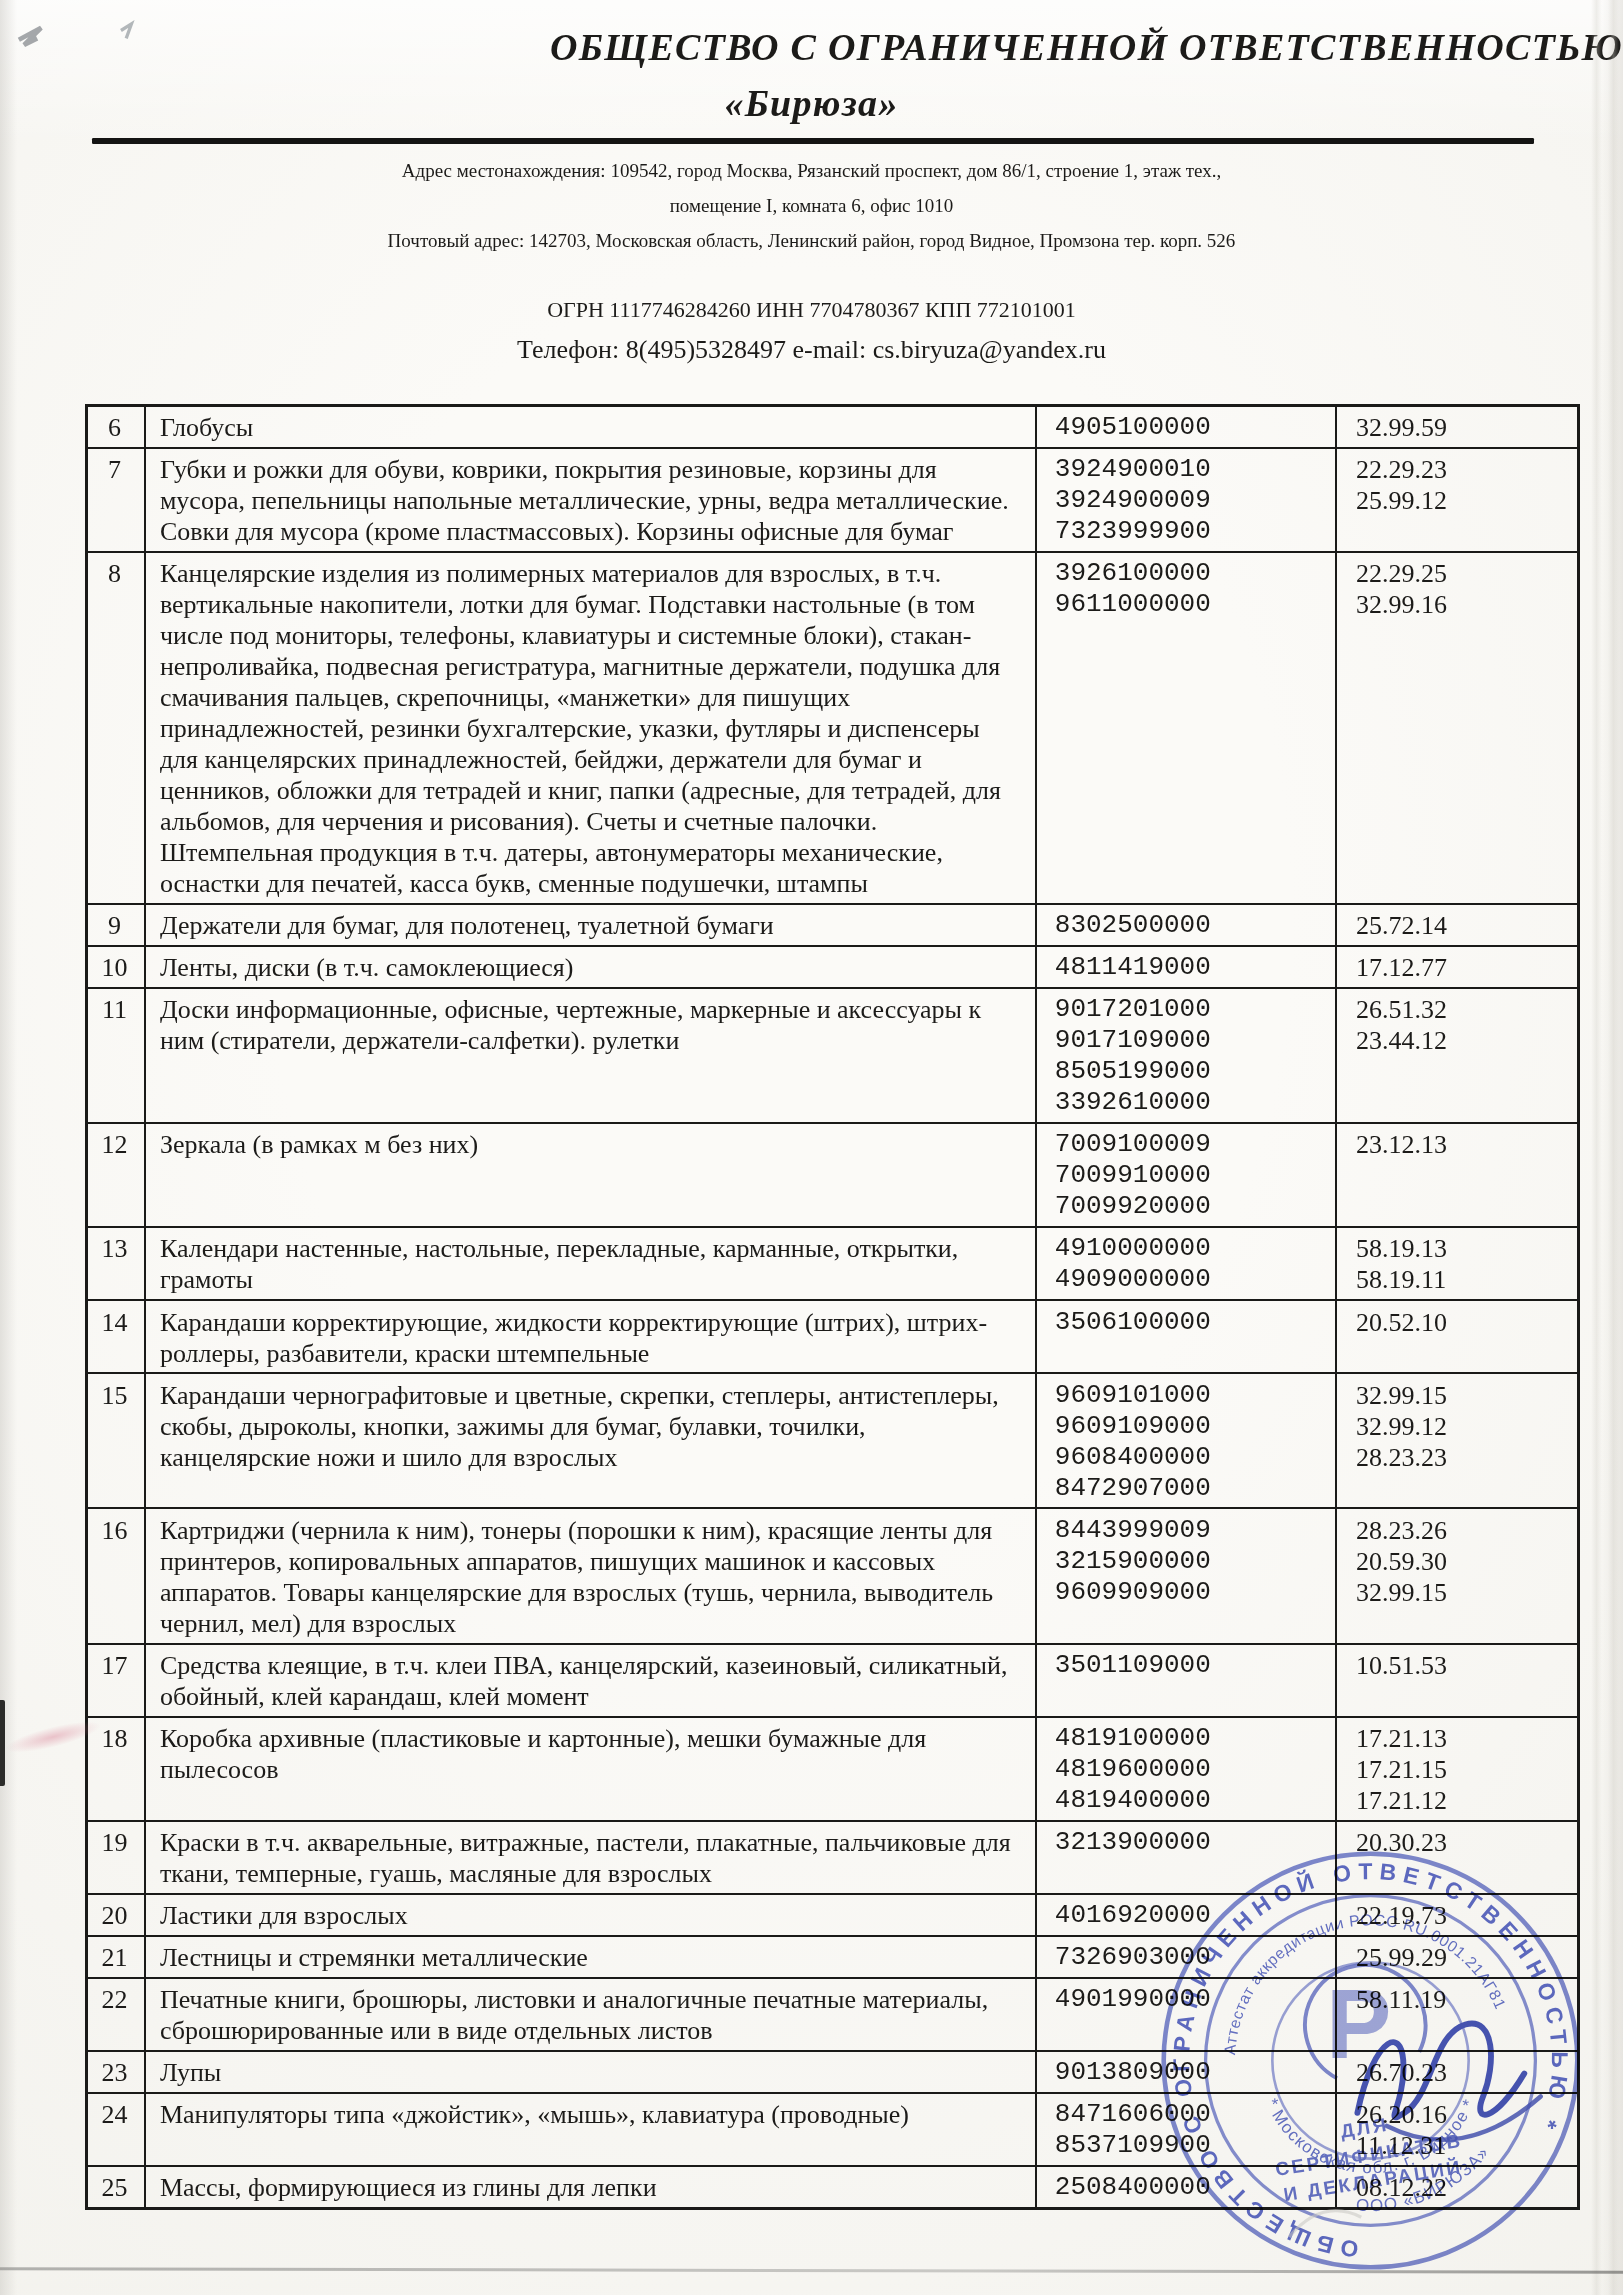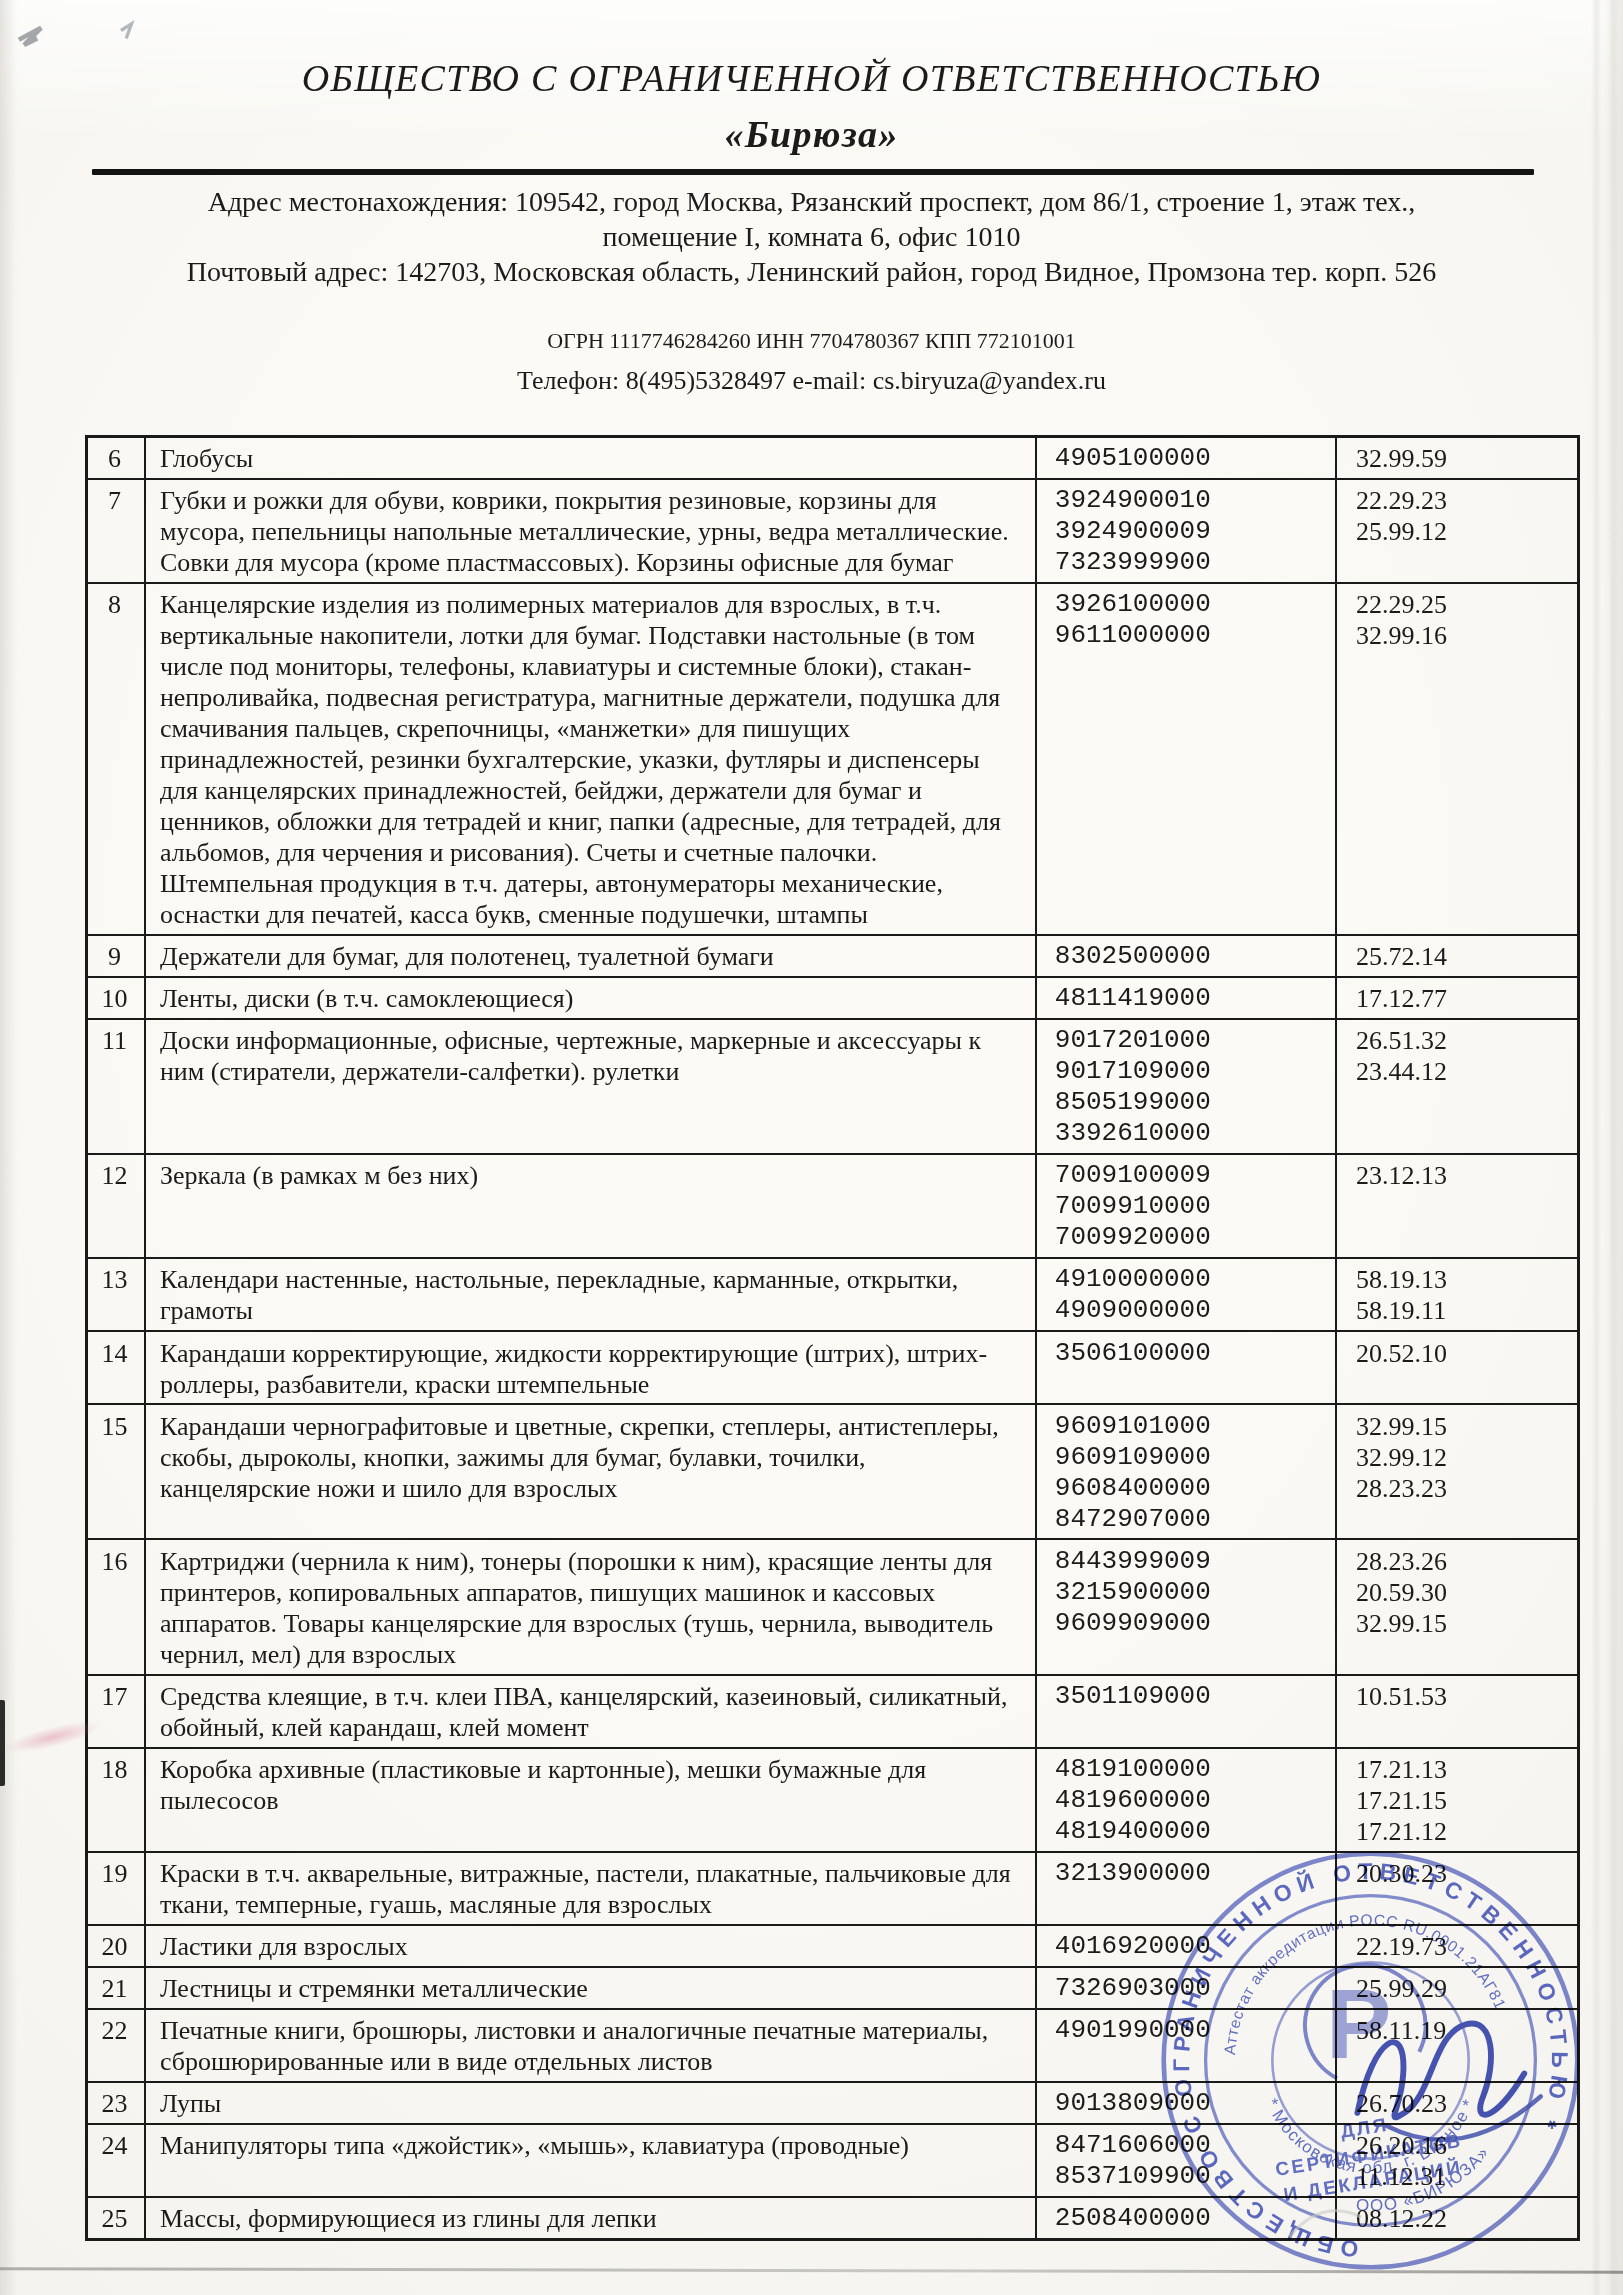--- a/index.html
+++ b/index.html
@@ -9,32 +9,32 @@
     background:
       linear-gradient(90deg, rgba(203,201,196,.5) 0, rgba(203,201,196,0) 17px),
       linear-gradient(270deg, rgba(214,211,205,.45) 0, rgba(214,211,205,0) 22px),
       linear-gradient(180deg, rgba(255,255,255,.75) 0, rgba(255,255,255,0) 144px),
       radial-gradient(1701px 2159px at 48% 40%, #fbfaf7 30%, #f2f1ec 90%),
       #f6f5f0;
   }
   .page{position:relative;width:100%;height:100%;}
   .header{ text-align:center; }
   .title-line1{
-    font-size:38px;font-weight:normal;font-style:italic;letter-spacing:1.3px;
-    padding-top:55px;line-height:47px;
+    font-size:38px;font-weight:bold;font-style:italic;letter-spacing:1.3px;
+    padding-top:24px;line-height:47px;text-align:right;
   }
   .title-line2{
     font-size:38px;font-weight:bold;font-style:italic;letter-spacing:1.3px;
     margin-top:9px;line-height:47px;
   }
   .head-rule{
     height:6.5px;background:#141413;width:1442px;margin:10.5px 0 0 92px;
     border-radius:1.3px;
   }
-  .addr{font-size:28px;line-height:35px;margin-top:9.2px;}
+  .addr{font-size:19px;line-height:35px;margin-top:9.2px;}
   .addr + .addr{margin-top:0;}
   .reg-line{font-size:22px;margin-top:35px;line-height:33px;}
   .contact-line{font-size:26px;margin-top:6.5px;line-height:33px;}
 
   table.items{
     border-collapse:collapse;table-layout:fixed;
     width:1492px;margin:38px 0 0 85px;
     font-size:26px;line-height:31px;
     border:3.3px solid #1a1a18;
   }

